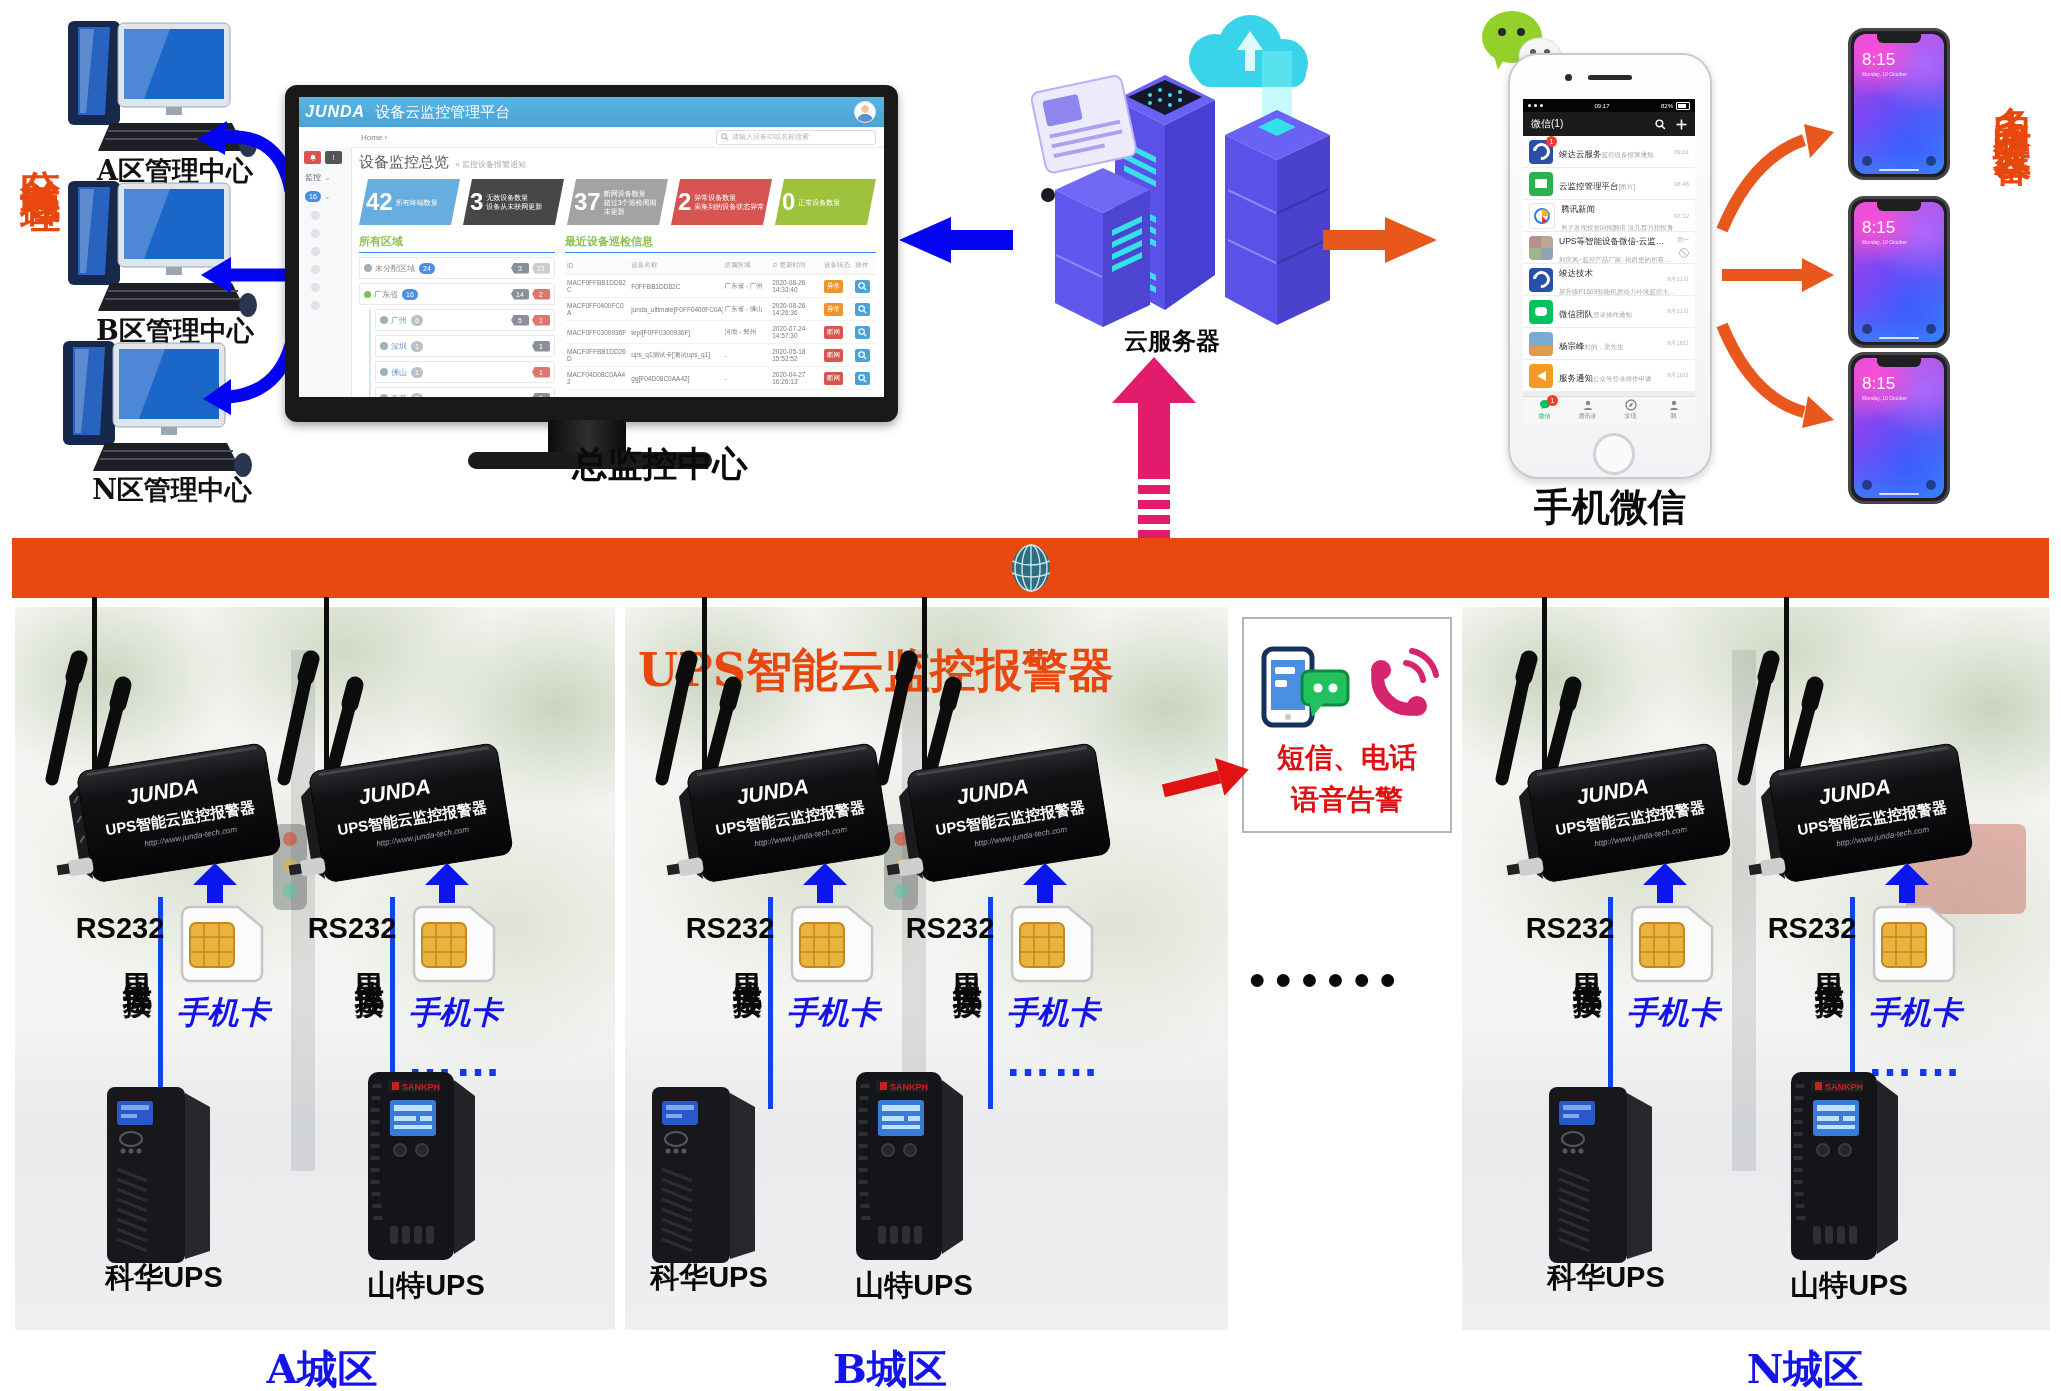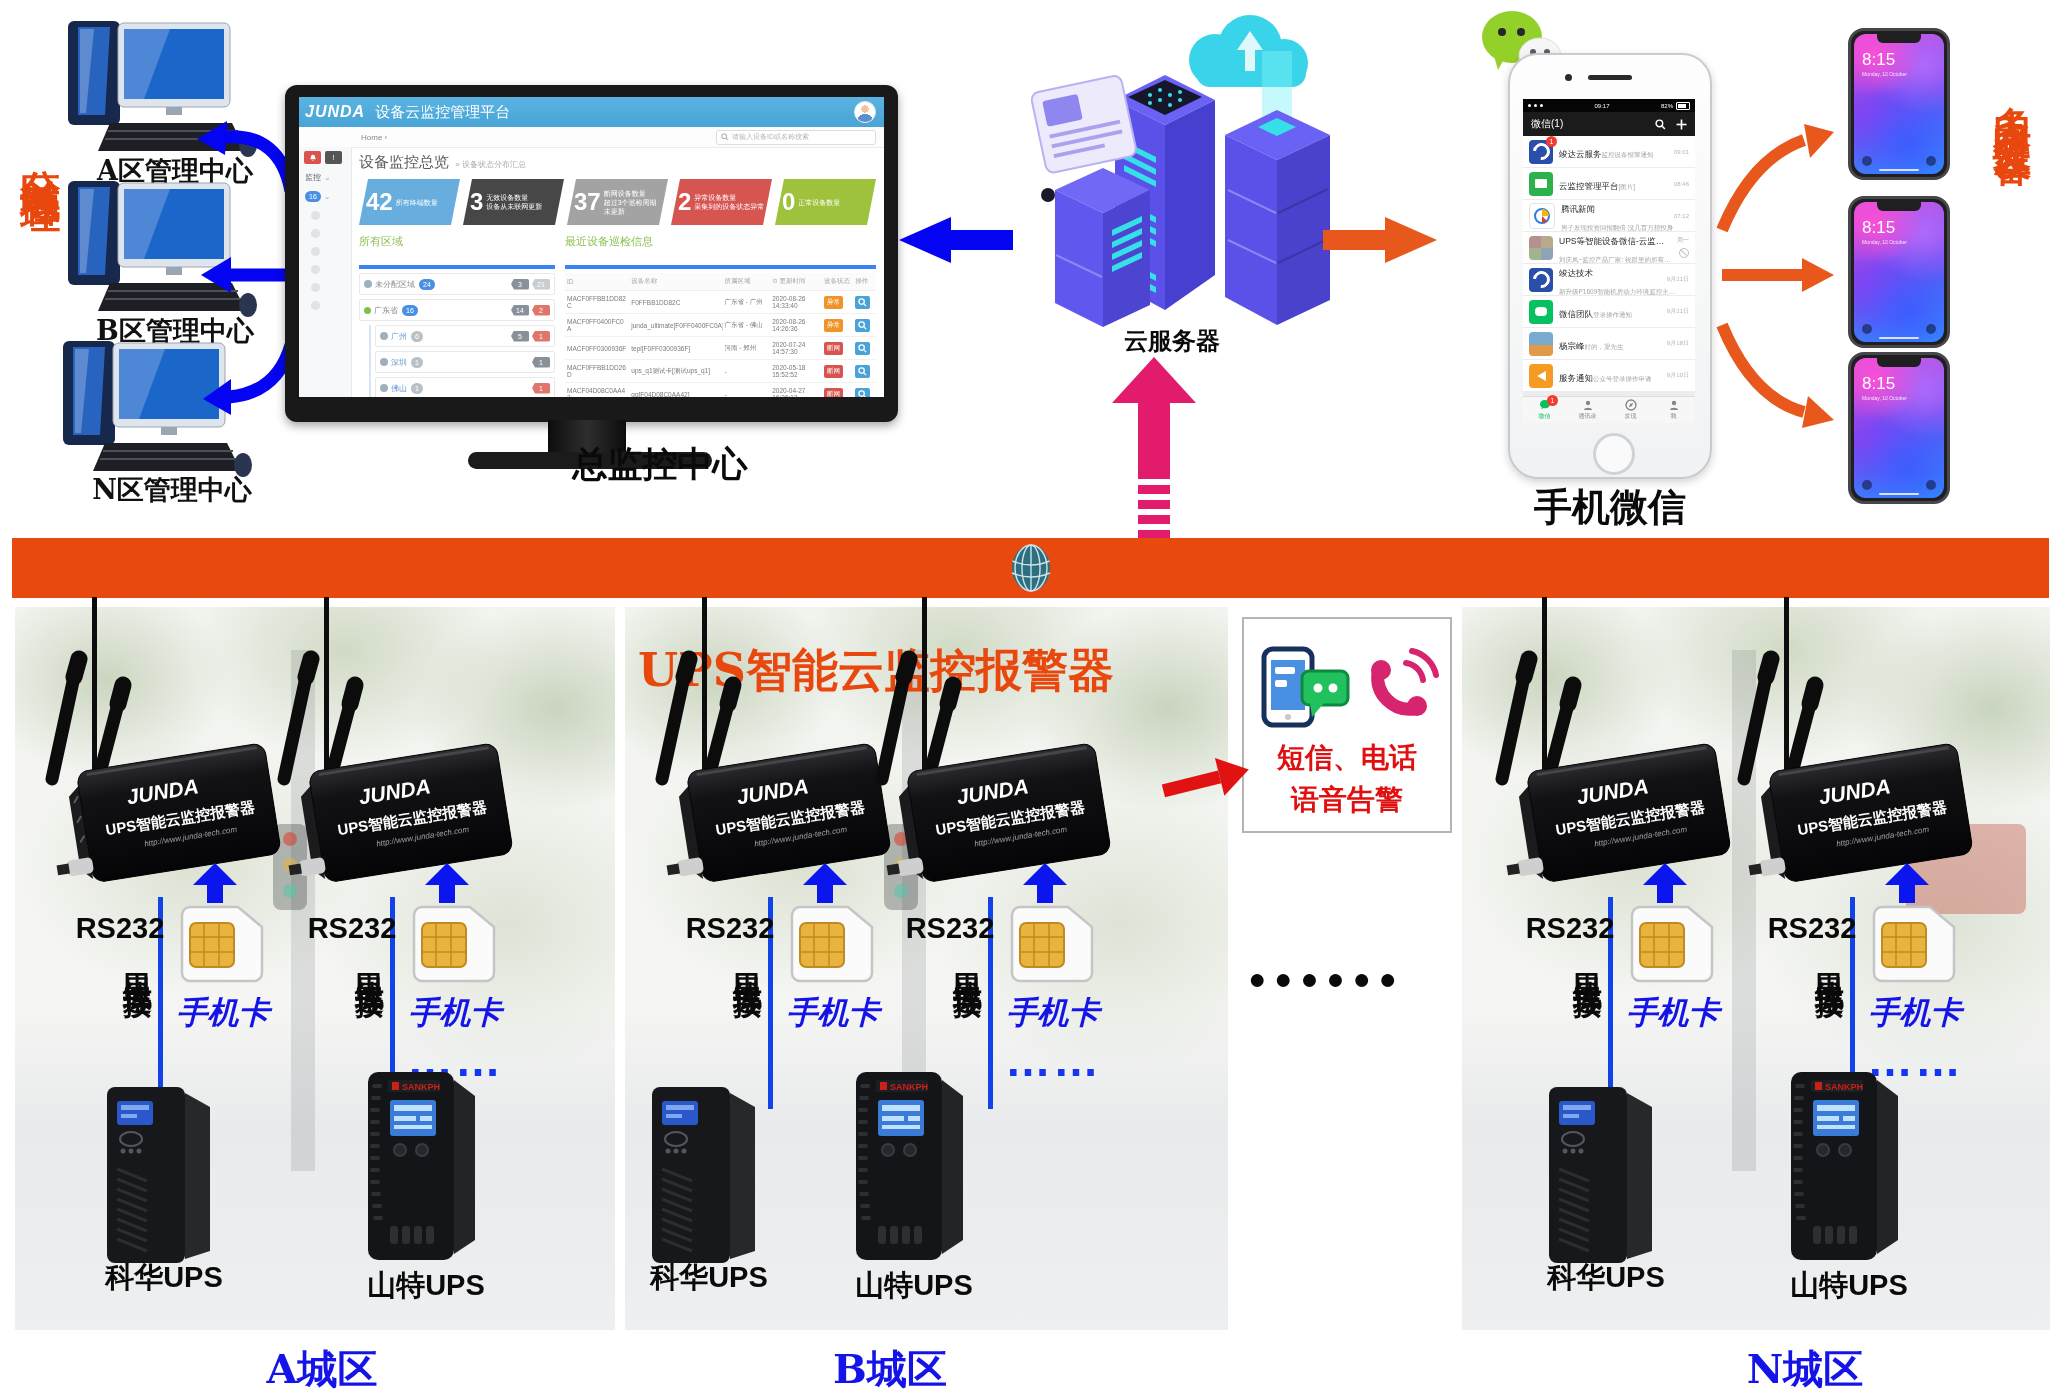--- a/index.html
+++ b/index.html
@@ -45,21 +45,21 @@
   .page-title{font-size:15px;color:#5a5a5a;}
   .page-sub{font-size:8px;color:#aaa;margin-left:4px;}
   .stats{display:flex;gap:3px;margin-top:7px;height:46px;}
   .stat{flex:1;color:#fff;display:flex;align-items:center;padding:2px 7px;gap:3px;
         clip-path:polygon(9px 0,100% 0,calc(100% - 9px) 100%,0 100%);}
   .stat .num{font-size:24px;font-weight:bold;}
   .stat .txt{font-size:7px;line-height:9px;}
   .st0{background:#67aede;}.st1{background:#474747;}.st2{background:#a3a3a3;}.st3{background:#d65550;}.st4{background:#9ec23c;}
   .cols{display:flex;gap:10px;margin-top:9px;}
   .colL{width:196px;} .colR{flex:1;}
-  .sec-title{font-size:11px;color:#8cc152;border-bottom:4px solid #3b82f6;padding-bottom:16px;}
+  .sec-title{font-size:11px;color:#8cc152;border-bottom:1px solid #3b82f6;padding-bottom:3px;font-weight:bold;}
   .rg-row{height:20px;background:#fff;border:1px solid #e9e9e9;border-radius:2px;display:flex;align-items:center;
           padding:0 4px;margin-top:4px;font-size:8px;color:#8a8a8a;}
   .rg-children{margin-left:10px;border-left:2px solid #d8e6f4;padding-left:4px;}
   .rg-globe{width:8px;height:8px;border-radius:50%;background:#9fb0bd;margin-right:3px;flex:none;}
   .rg-children .rg-name{color:#6b9bd2;}
   .gdot{width:7px;height:7px;border-radius:50%;background:#7ec14a;margin-right:3px;flex:none;}
   .rg-cnt{margin-left:4px;border-radius:7px;font-size:7px;padding:0 4px;height:11px;line-height:11px;color:#fff;}
   .rg-cnt.blue{background:#4a90e2;} .rg-cnt.gray{background:#b9c0c7;}
   .rg-sp{flex:1;}
   .rg-tag{min-width:14px;height:11px;border-radius:2px;color:#fff;font-size:7px;display:flex;align-items:center;
@@ -279,21 +279,21 @@
       <div class="side-dot"></div>
       <div class="side-dot"></div>
       <div class="side-dot"></div>
       <div class="side-dot"></div>
       <div class="side-dot"></div>
       <div class="side-dot"></div>
     </div>
     <div class="dash-main">
       <div>
         <span class="page-title">设备监控总览</span>
-        <span class="page-sub">» 设备状态分布汇总</span>
+        <span class="page-sub">» 监控设备报警通知</span>
       </div>
       <div class="stats">
         <div class="stat st0">
           <span class="num">42</span>
           <span class="txt"><span>所有终端数量</span><br><span></span></span>
         </div>
         <div class="stat st1">
           <span class="num">3</span>
           <span class="txt"><span>无效设备数量</span><br><span>设备从未联网更新</span></span>
         </div>

